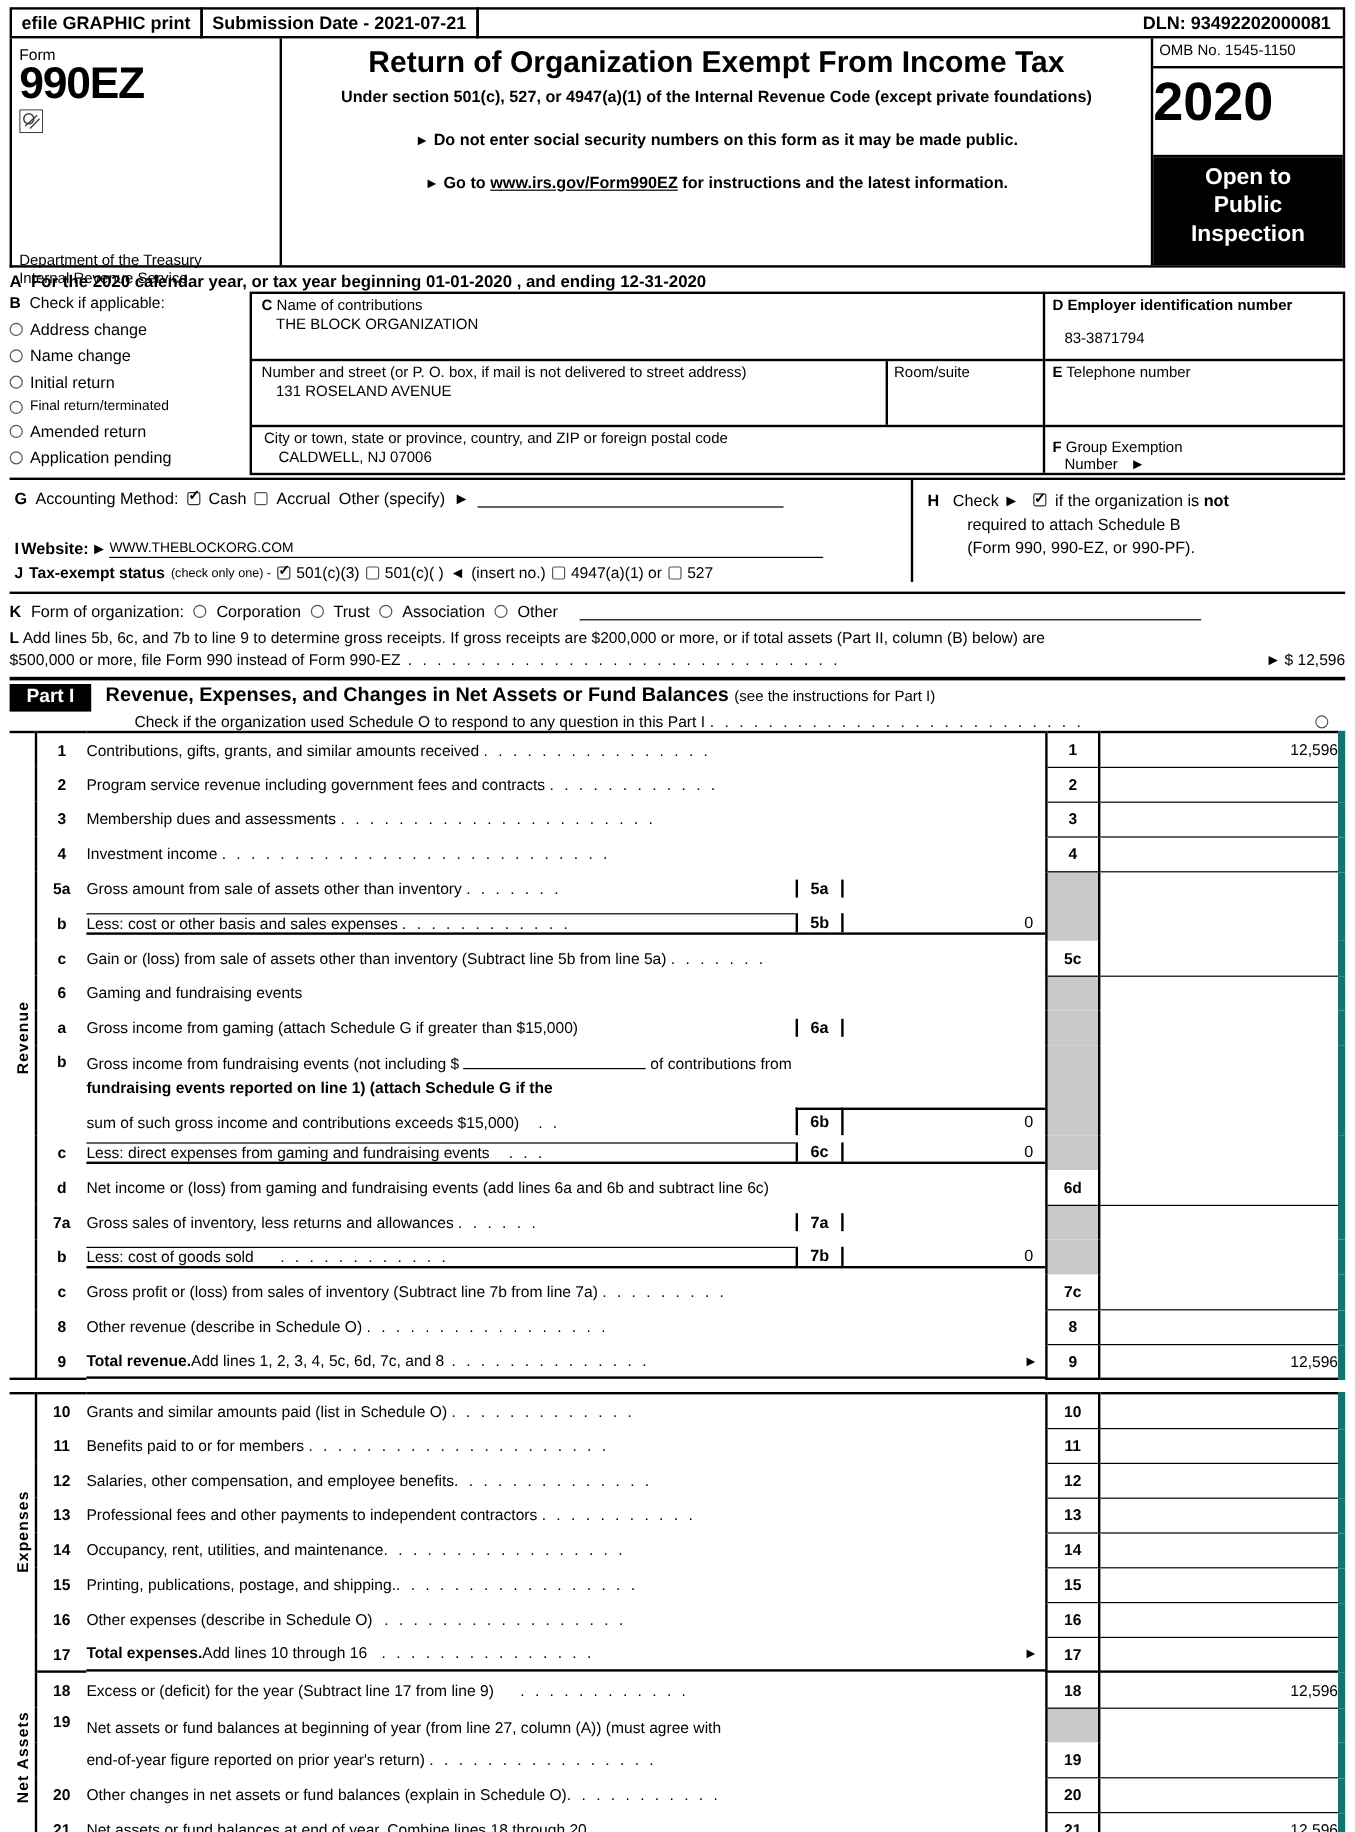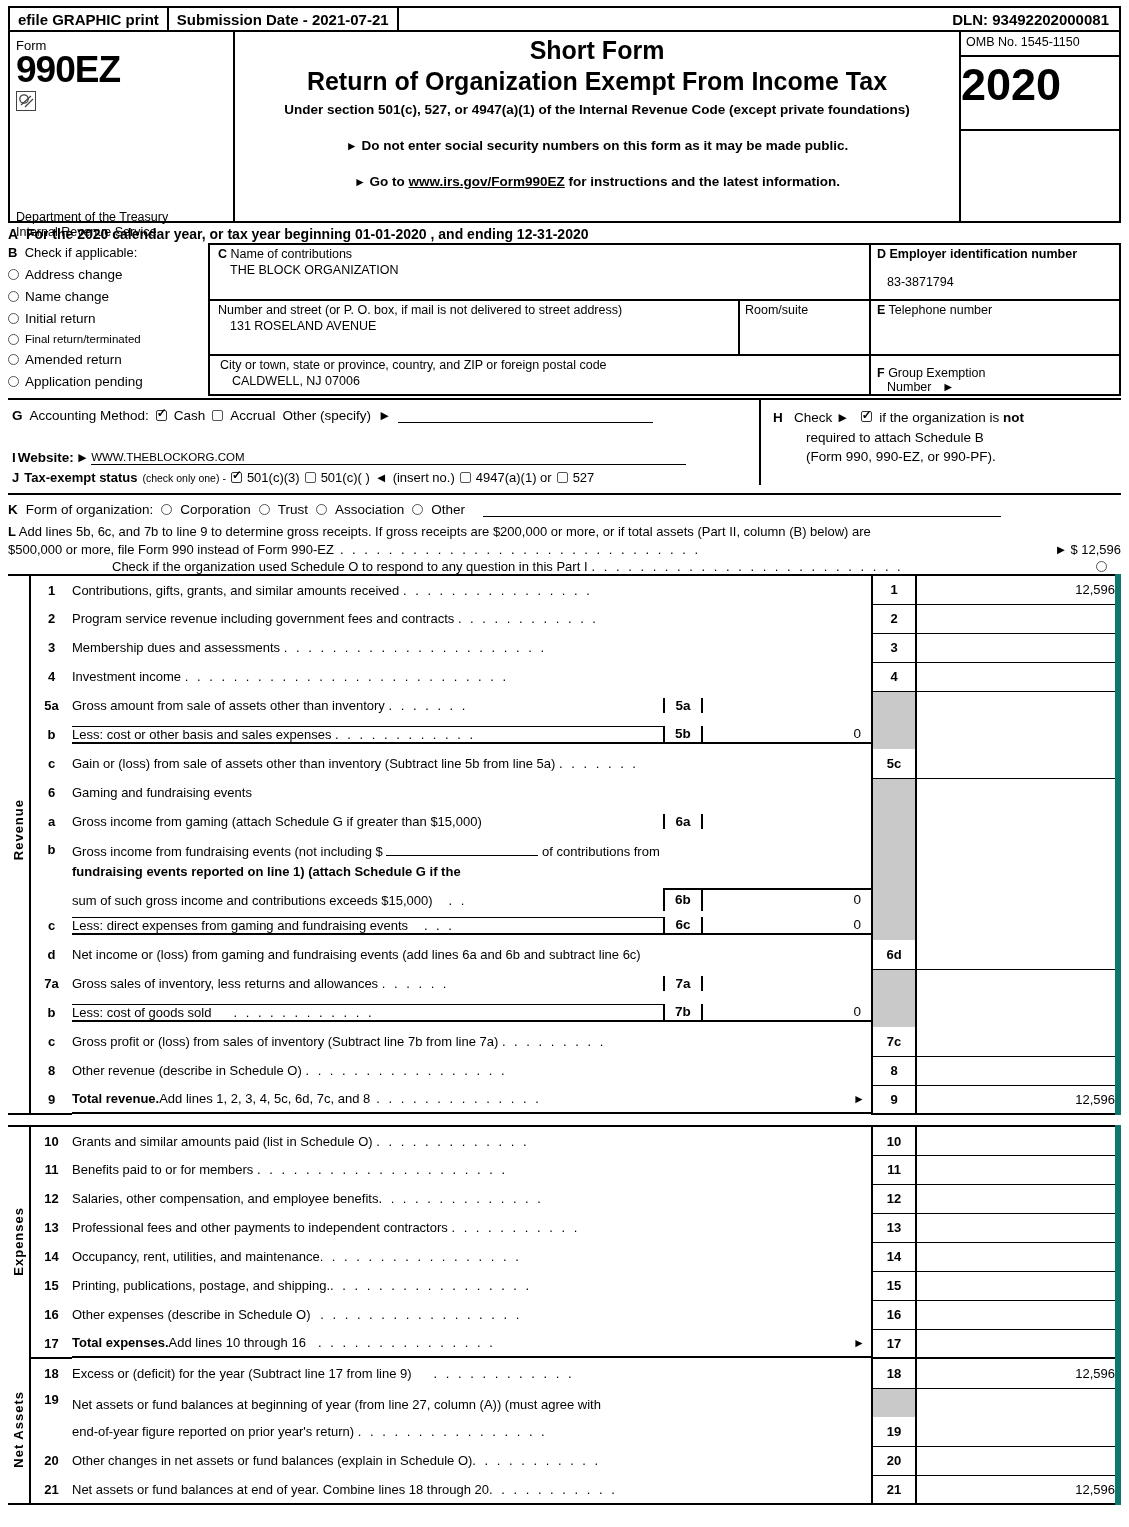--- a/index.html
+++ b/index.html
@@ -159,36 +159,40 @@
         <circle cx="8" cy="8" r="4.2" fill="none" stroke="#222" stroke-width="1.3"></circle>
         <path d="M5 14 L15 5 M9 16 L17 8" stroke="#222" stroke-width="1.2" fill="none"></path>
       </svg>
       <div class="dept">
         <span>Department of the Treasury</span><br>
         <span>Internal Revenue Service</span>
       </div>
     </div>
 
     <div class="mh-mid">
-      <div class="t1">Short Form</div>
       <div class="t2">Return of Organization Exempt From Income Tax</div>
       <div class="t3">Under section 501(c), 527, or 4947(a)(1) of the Internal Revenue Code (except private foundations)</div>
       <div class="bullet">
         <span class="tri">►</span>
         <span>Do not enter social security numbers on this form as it may be made public.</span>
       </div>
       <div class="bullet">
         <span class="tri">►</span>
         <span>Go to </span><u>www.irs.gov/Form990EZ</u><span> for instructions and the latest information.</span>
       </div>
     </div>
 
     <div class="mh-right">
       <div class="omb">OMB No. 1545-1150</div>
       <div class="yr">2020</div>
+      <div class="open">
+        <div>Open to</div>
+        <div>Public</div>
+        <div>Inspection</div>
+      </div>
     </div>
   </div>
 
   <div class="lineA">
     <span class="ltr">A</span>&nbsp;&nbsp;<span>For the 2020 calendar year, or tax year beginning 01-01-2020 , and ending 12-31-2020</span>
   </div>
 
   <div class="bcblock">
     <div class="bcol">
       <div class="hdr"><b>B</b>&nbsp; <span>Check if applicable:</span></div>
@@ -329,20 +333,29 @@
   <div class="lrow">
     <div><b>L</b> <span>Add lines 5b, 6c, and 7b to line 9 to determine gross receipts. If gross receipts are $200,000 or more, or if total assets (Part II, column (B) below) are</span></div>
     <div style="display:flex; align-items:baseline;">
       <span>$500,000 or more, file Form 990 instead of Form 990-EZ</span>
       <span class="dots" style="flex:1; padding-left:6px; overflow:hidden; white-space:nowrap;">. . . . . . . . . . . . . . . . . . . . . . . . . . . . . .</span>
       <span>►</span>
       <span style="margin-left:3px;">$ 12,596</span>
     </div>
   </div>
 
+  <div class="partbar">
+    <div class="parttag">Part I</div>
+    <div>
+      <div class="parttitle">
+        <span>Revenue, Expenses, and Changes in Net Assets or Fund Balances</span>
+        <span class="small">(see the instructions for Part I)</span>
+      </div>
+    </div>
+  </div>
   <div class="partsub">
     <span>Check if the organization used Schedule O to respond to any question in this Part I</span>
     <span class="dots grow1" style="overflow:hidden; white-space:nowrap; padding-left:4px;">. . . . . . . . . . . . . . . . . . . . . . . . . .</span>
     <span class="ckbox" style="margin-right:14px;"></span>
   </div>
 
   <table class="t secwrap">
     <tbody>
         <tr class="rowh">
       <td class="sidelbl" rowspan="16"><span>Revenue</span></td>

